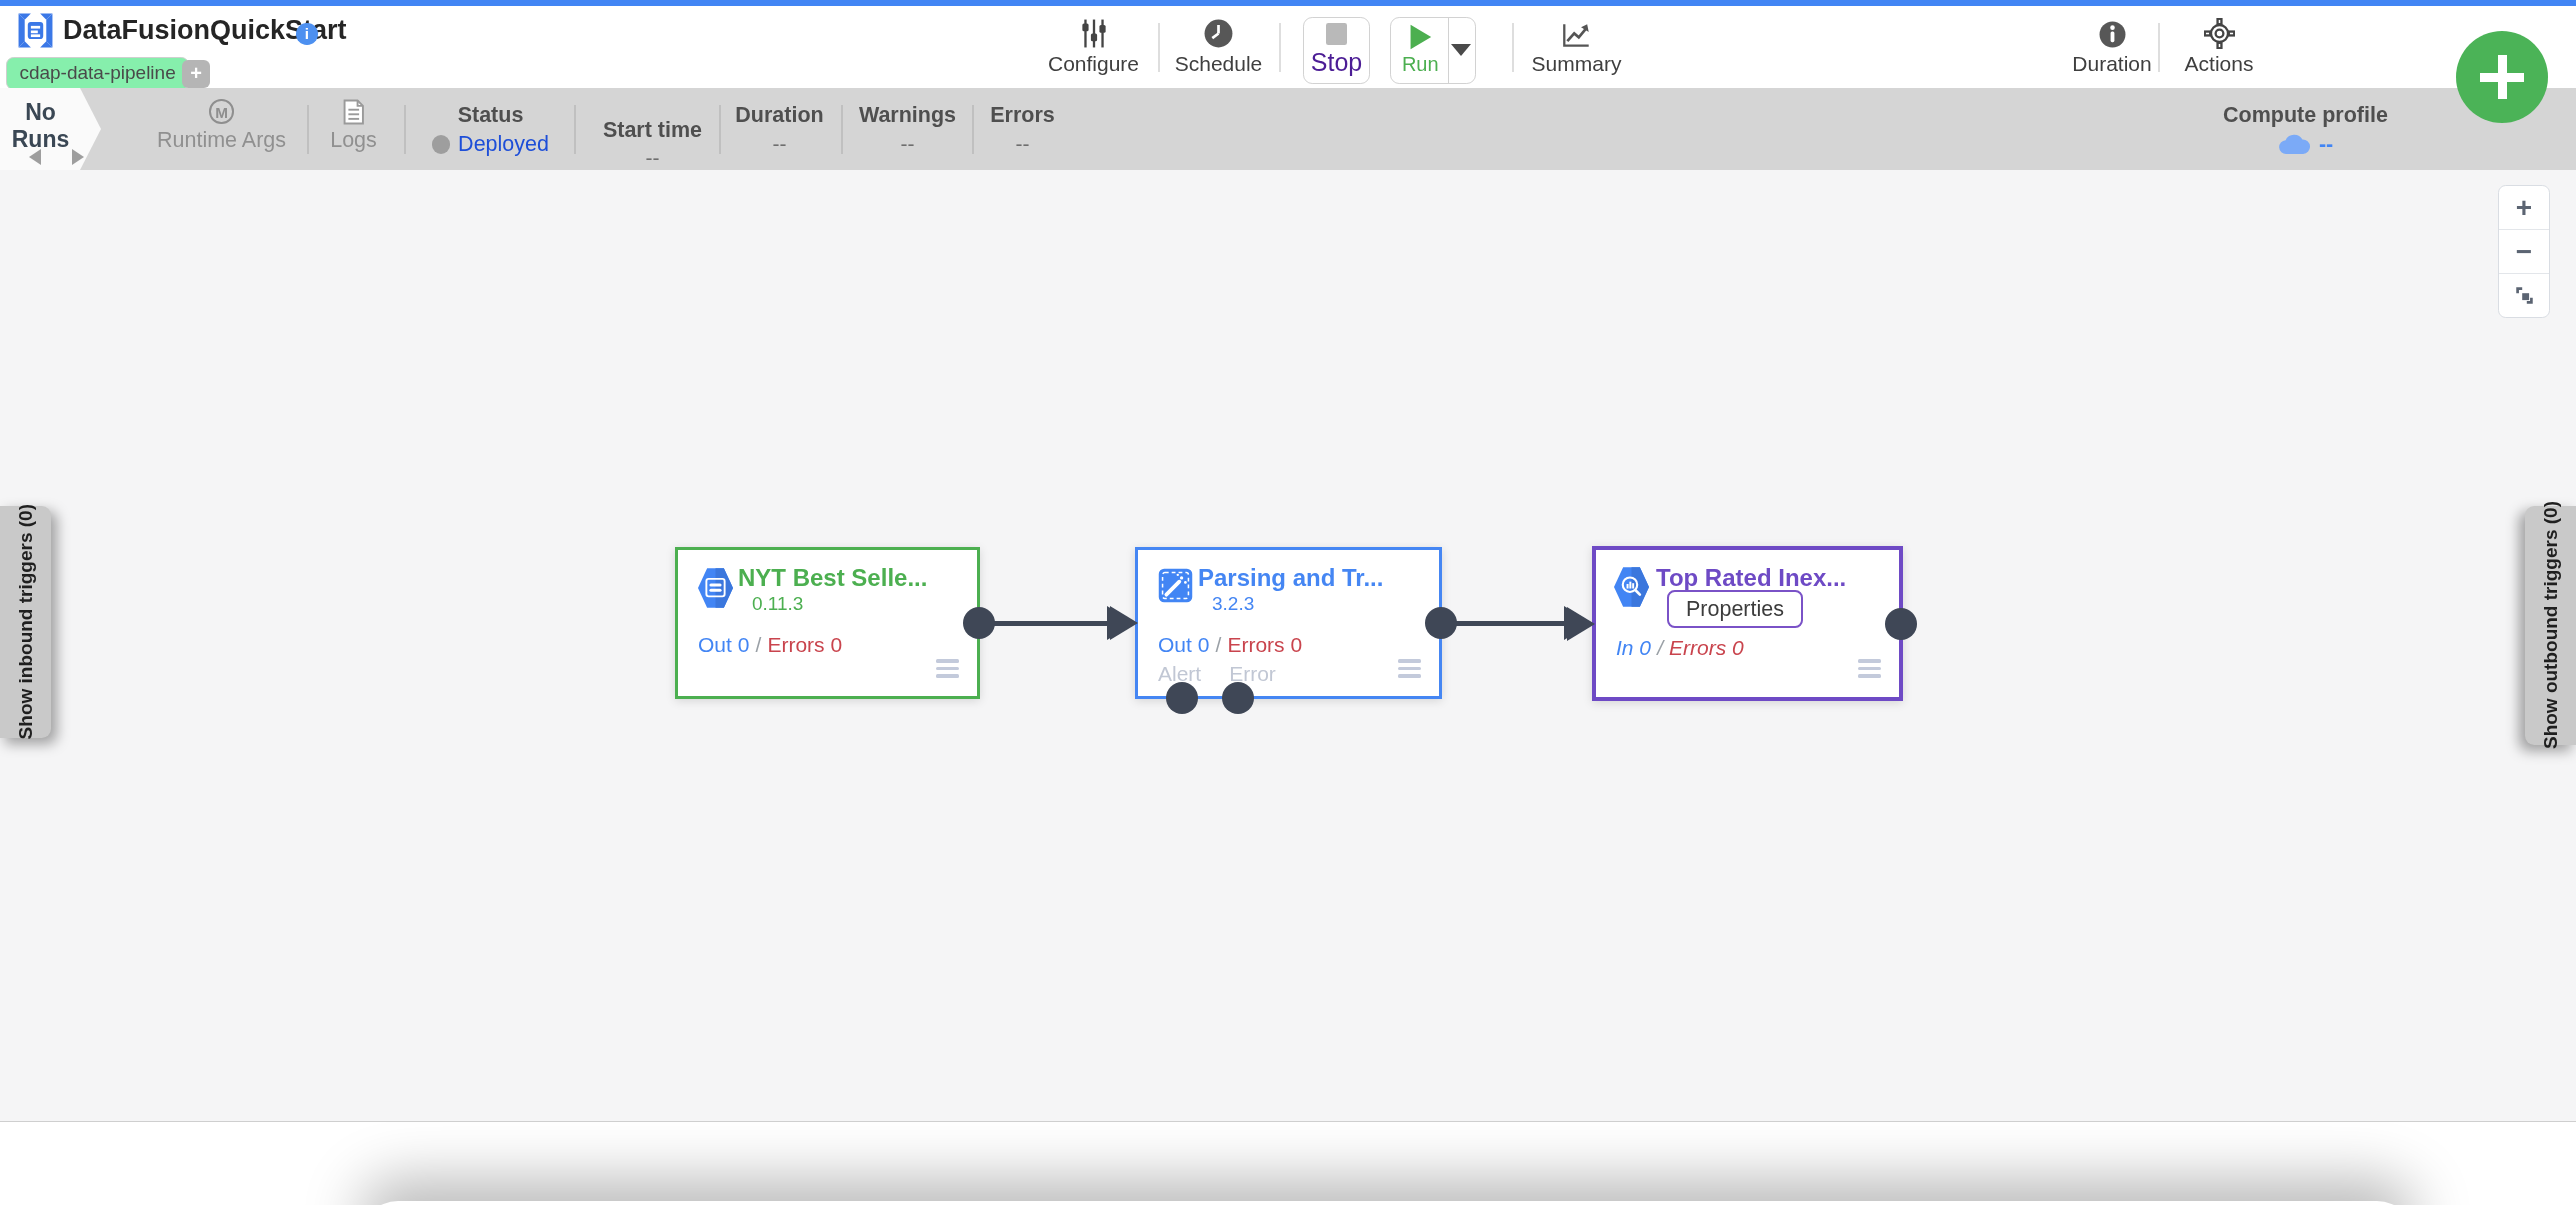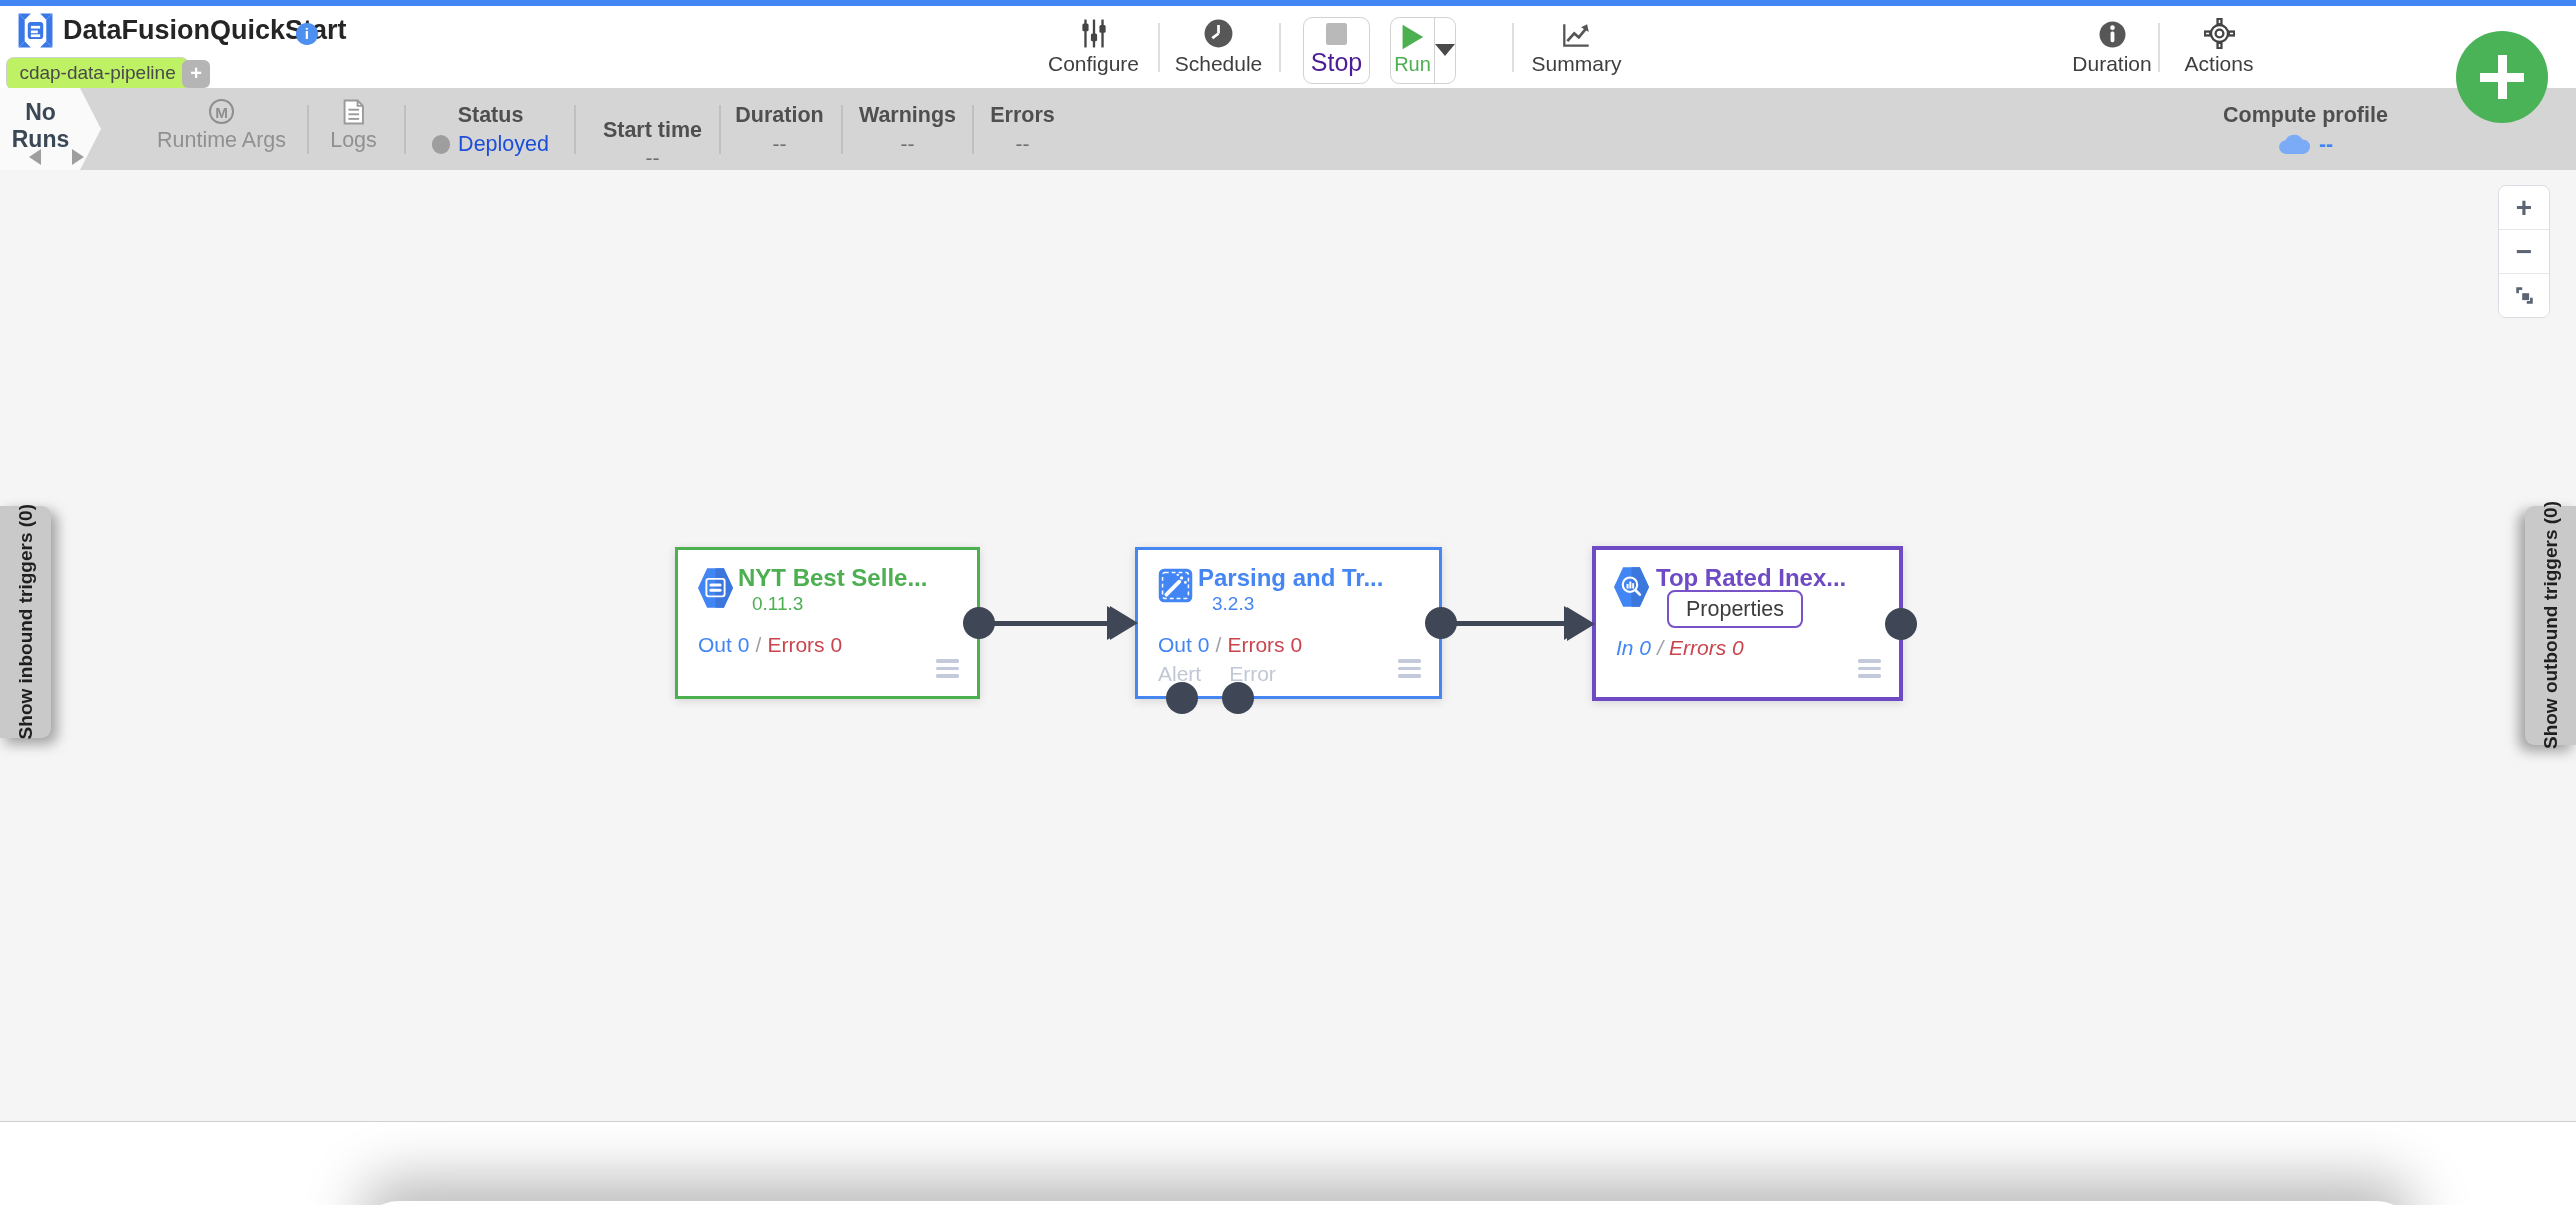--- a/index.html
+++ b/index.html
@@ -9,21 +9,21 @@
   
   .topstrip{position:absolute;left:0;top:0;width:100%;height:6.1px;background:#4285f4;}
 
   
   .header{position:absolute;left:0;top:6.1px;width:100%;height:82px;background:#fff;}
   .logo{position:absolute;left:17px;top:6.1px;width:37px;height:37px;}
   .title{position:absolute;left:63px;top:9.2px;font-size:27px;font-weight:bold;color:#252525;white-space:nowrap;}
   .title-info{position:absolute;left:296px;top:17px;width:21.5px;height:21.5px;border-radius:50%;
               background:#4d90f0;color:#fff;font-size:15.3px;font-weight:bold;text-align:center;line-height:21.5px;}
   .tagchip{position:absolute;left:6.1px;top:51px;height:31px;padding:0 12.3px;border:1.5px solid #cfcfcf;
-           border-radius:7.7px;background:#bef264;color:#4a4a4a;font-size:19px;line-height:29px;}
+           border-radius:7.7px;background:#86efac;color:#4a4a4a;font-size:19px;line-height:29px;}
   .pluschip{position:absolute;left:182px;top:54px;width:28px;height:28px;border-radius:6.1px;background:#b5b5b5;
             color:#fff;font-size:20px;font-weight:bold;text-align:center;line-height:26px;}
 
   .tb-item{position:absolute;top:9.2px;display:flex;flex-direction:column;align-items:center;gap:3.1px;}
   .tb-item .ic{height:34px;display:flex;align-items:flex-end;justify-content:center;}
   .tb-item .lb{font-size:21px;color:#3f3f3f;white-space:nowrap;}
   .tb-div{position:absolute;top:17px;width:1.5px;height:49px;background:#dedede;}
   .btn{position:absolute;top:10.7px;height:67px;border:1.5px solid #d2d2d2;border-radius:9.2px;background:#fff;
        box-sizing:border-box;display:flex;align-items:center;justify-content:center;}
   .btn-col{display:flex;flex-direction:column;align-items:center;justify-content:center;gap:3.1px;height:100%;}
@@ -160,21 +160,21 @@
       <div class="lb">Schedule</div>
     </div>
     <div class="tb-div" style="left:1279px;"></div>
 
     <div class="btn" style="left:1303px;width:67px;">
       <div class="btn-col">
         <div class="stopsq"></div>
         <div class="stop-lb">Stop</div>
       </div>
     </div>
-    <div class="btn" style="left:1390px;width:66px;padding:0;">
+    <div class="btn" style="left:1390px;width:86px;padding:0;">
       <div class="runbox-main">
         <div class="btn-col">
           <svg width="23" height="26" viewBox="0 0 30 34">
             <polygon points="2,1 29,17 2,33" fill="#4caf50"></polygon>
           </svg>
           <div class="run-lb">Run</div>
         </div>
       </div>
       <div class="runbox-dd">
         <div class="caret"></div>

